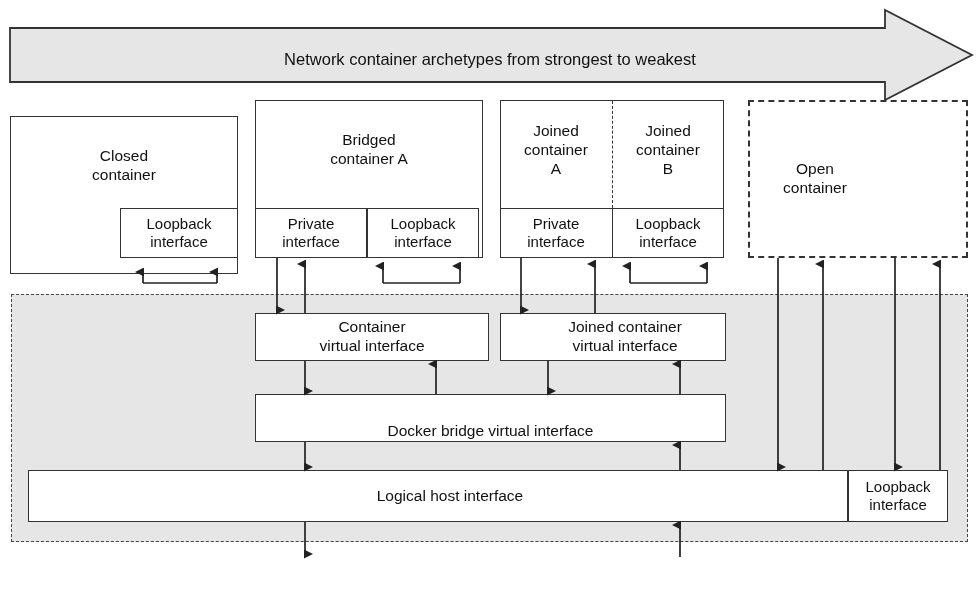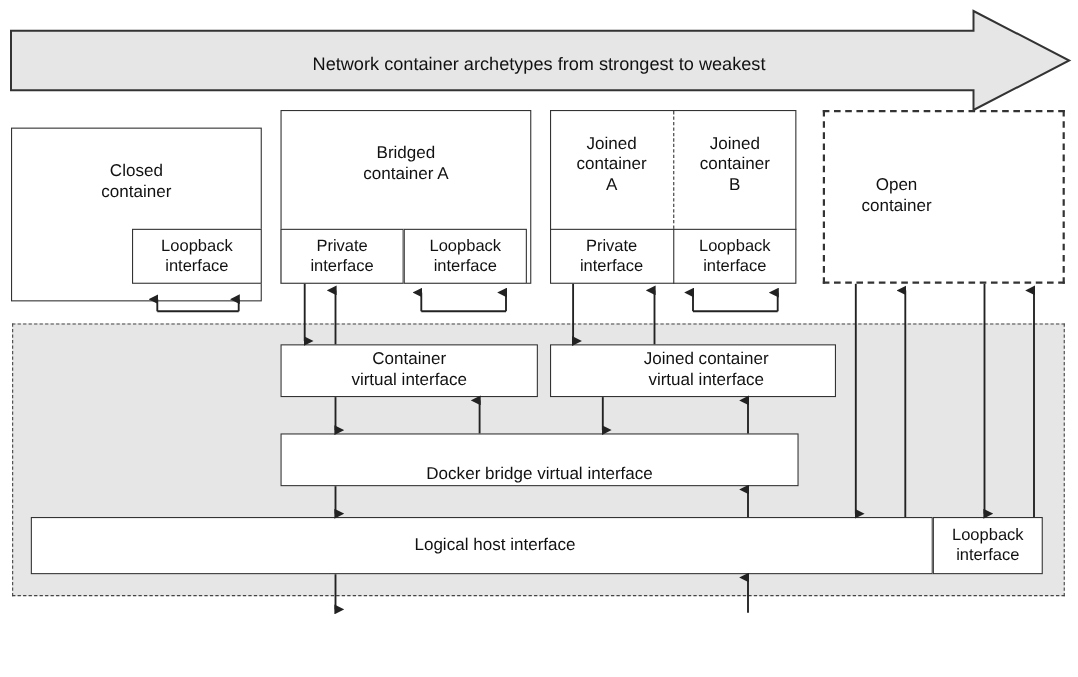--- a/index.html
+++ b/index.html
@@ -142,21 +142,21 @@
   </div>
 
   <div class="os-region" style="left:11px; top:294px; width:957px; height:248px;"></div>
 
 
   <div class="box" style="left:255px; top:313px; width:234px; height:48px;">
     <span>Container
 virtual interface</span>
   </div>
 
-  <div class="box" style="left:500px; top:313px; width:260px; height:48px;padding-left:24px;">
+  <div class="box" style="left:500px; top:313px; width:226px; height:48px;padding-left:24px;">
     <span>Joined container
 virtual interface</span>
   </div>
 
   <div class="box" style="left:255px; top:394px; width:471px; height:48px;align-items:flex-end;">
     <span>Docker bridge virtual interface</span>
   </div>
 
   <div class="box" style="left:28px; top:470px; width:820px; height:52px;padding-left:24px;">
     <span>Logical host interface</span>

